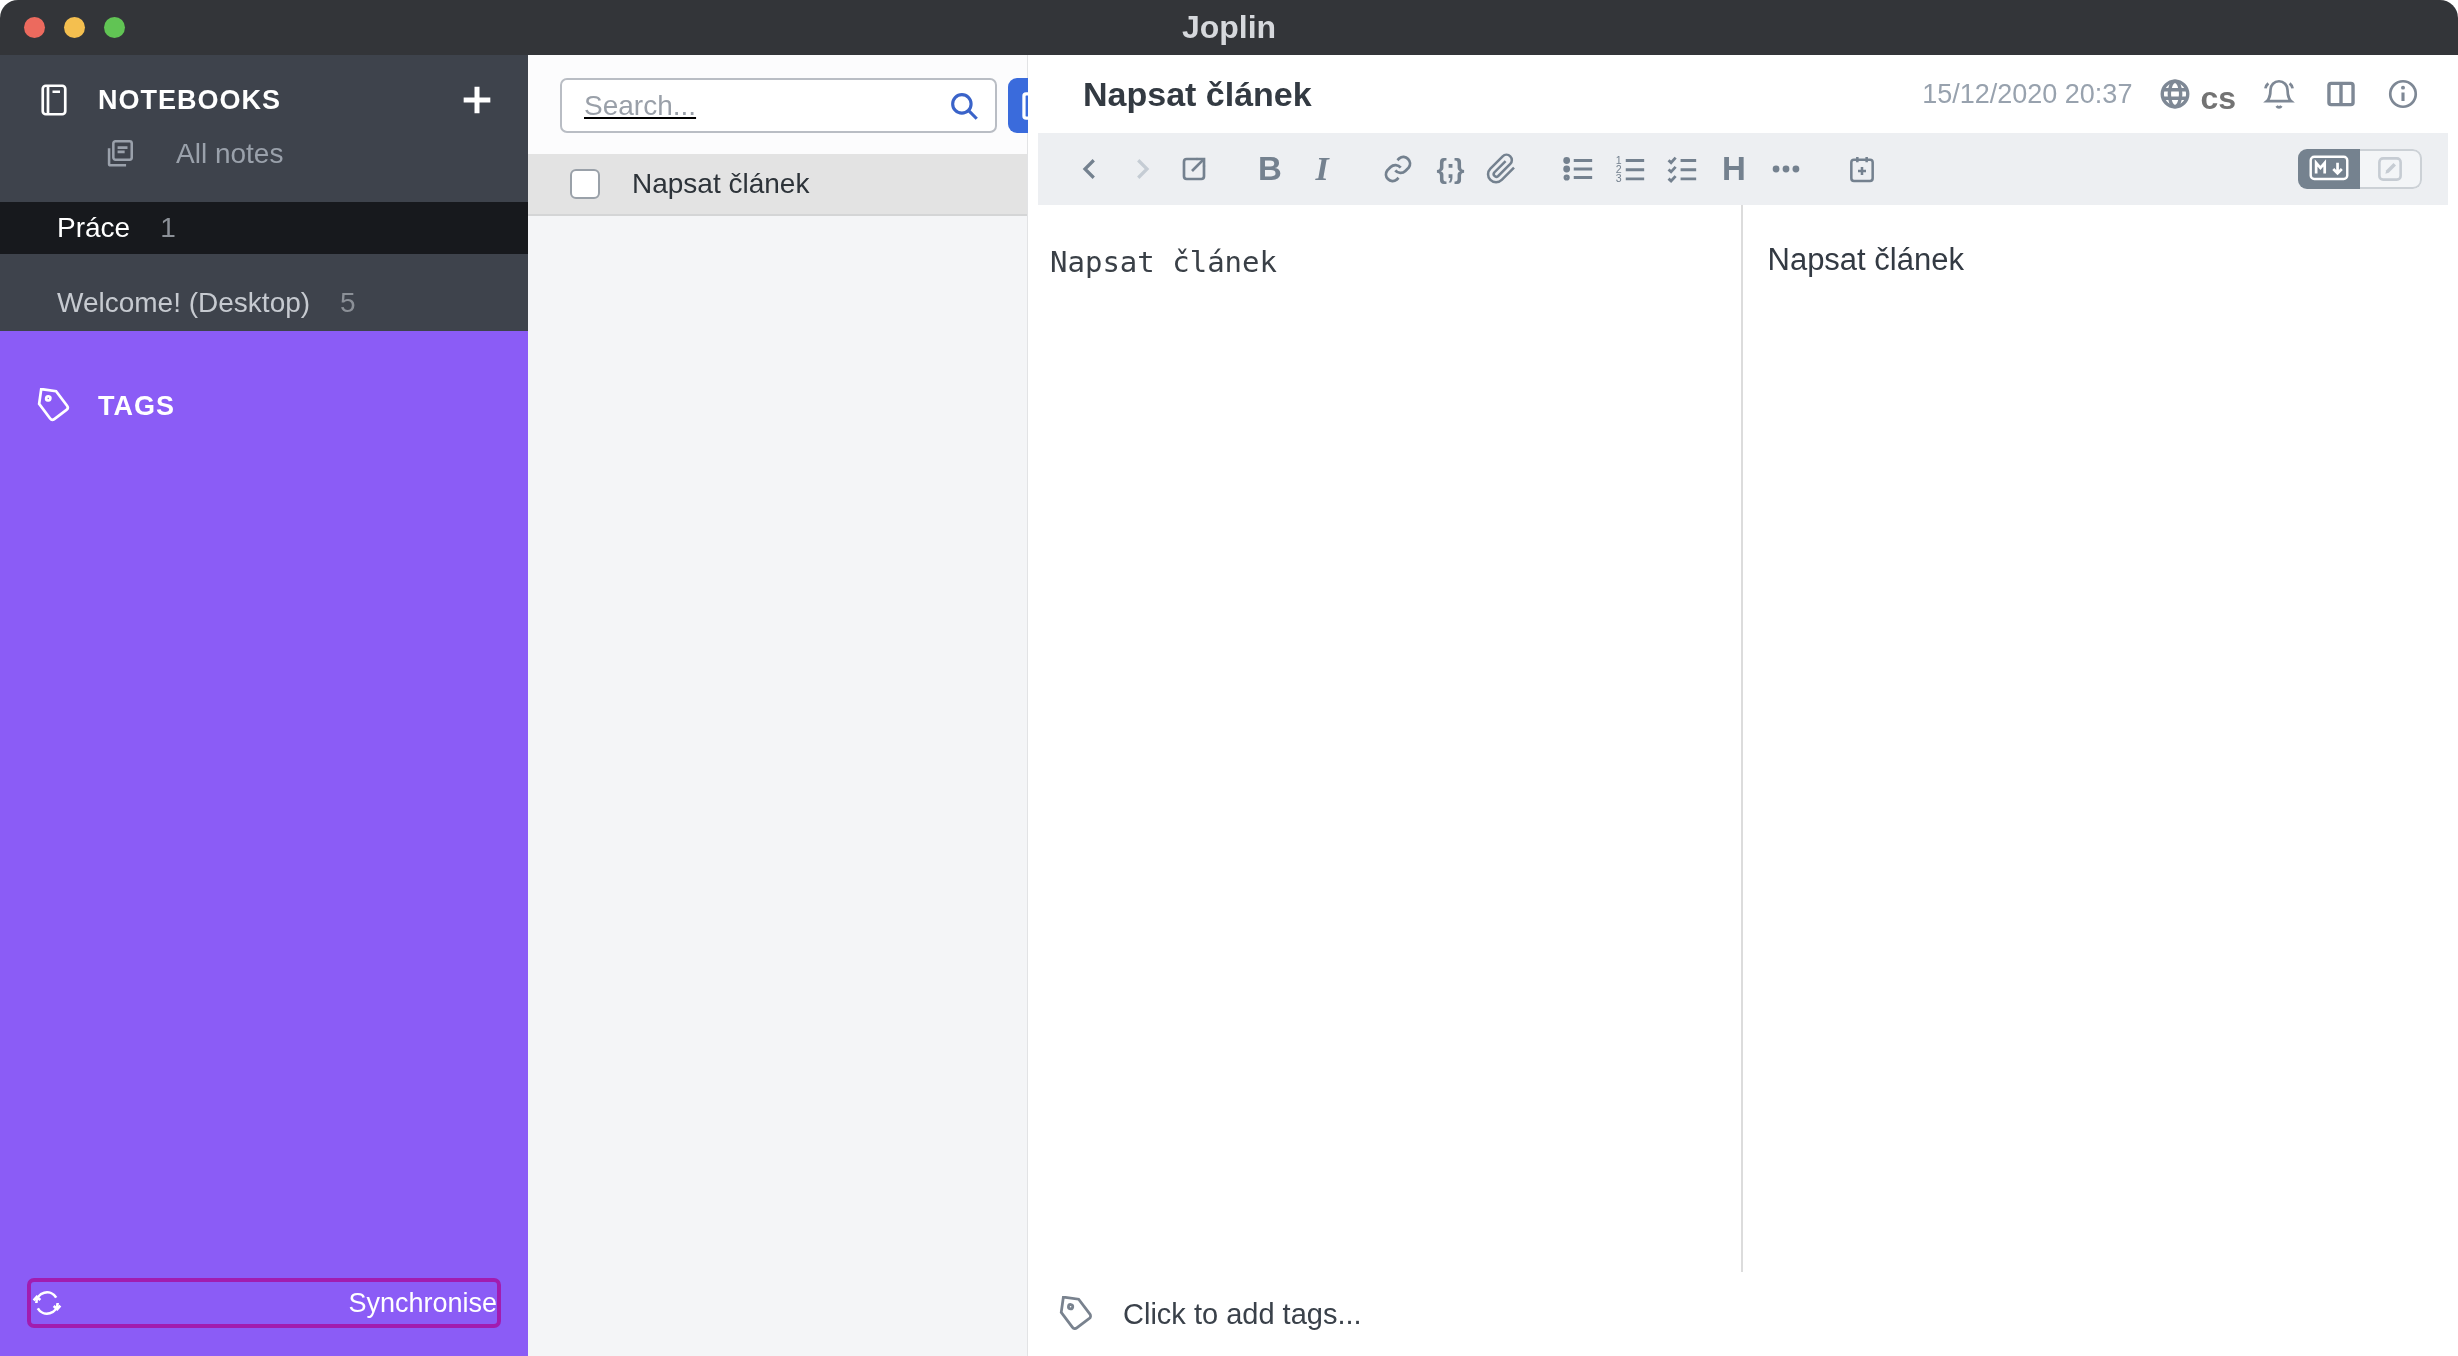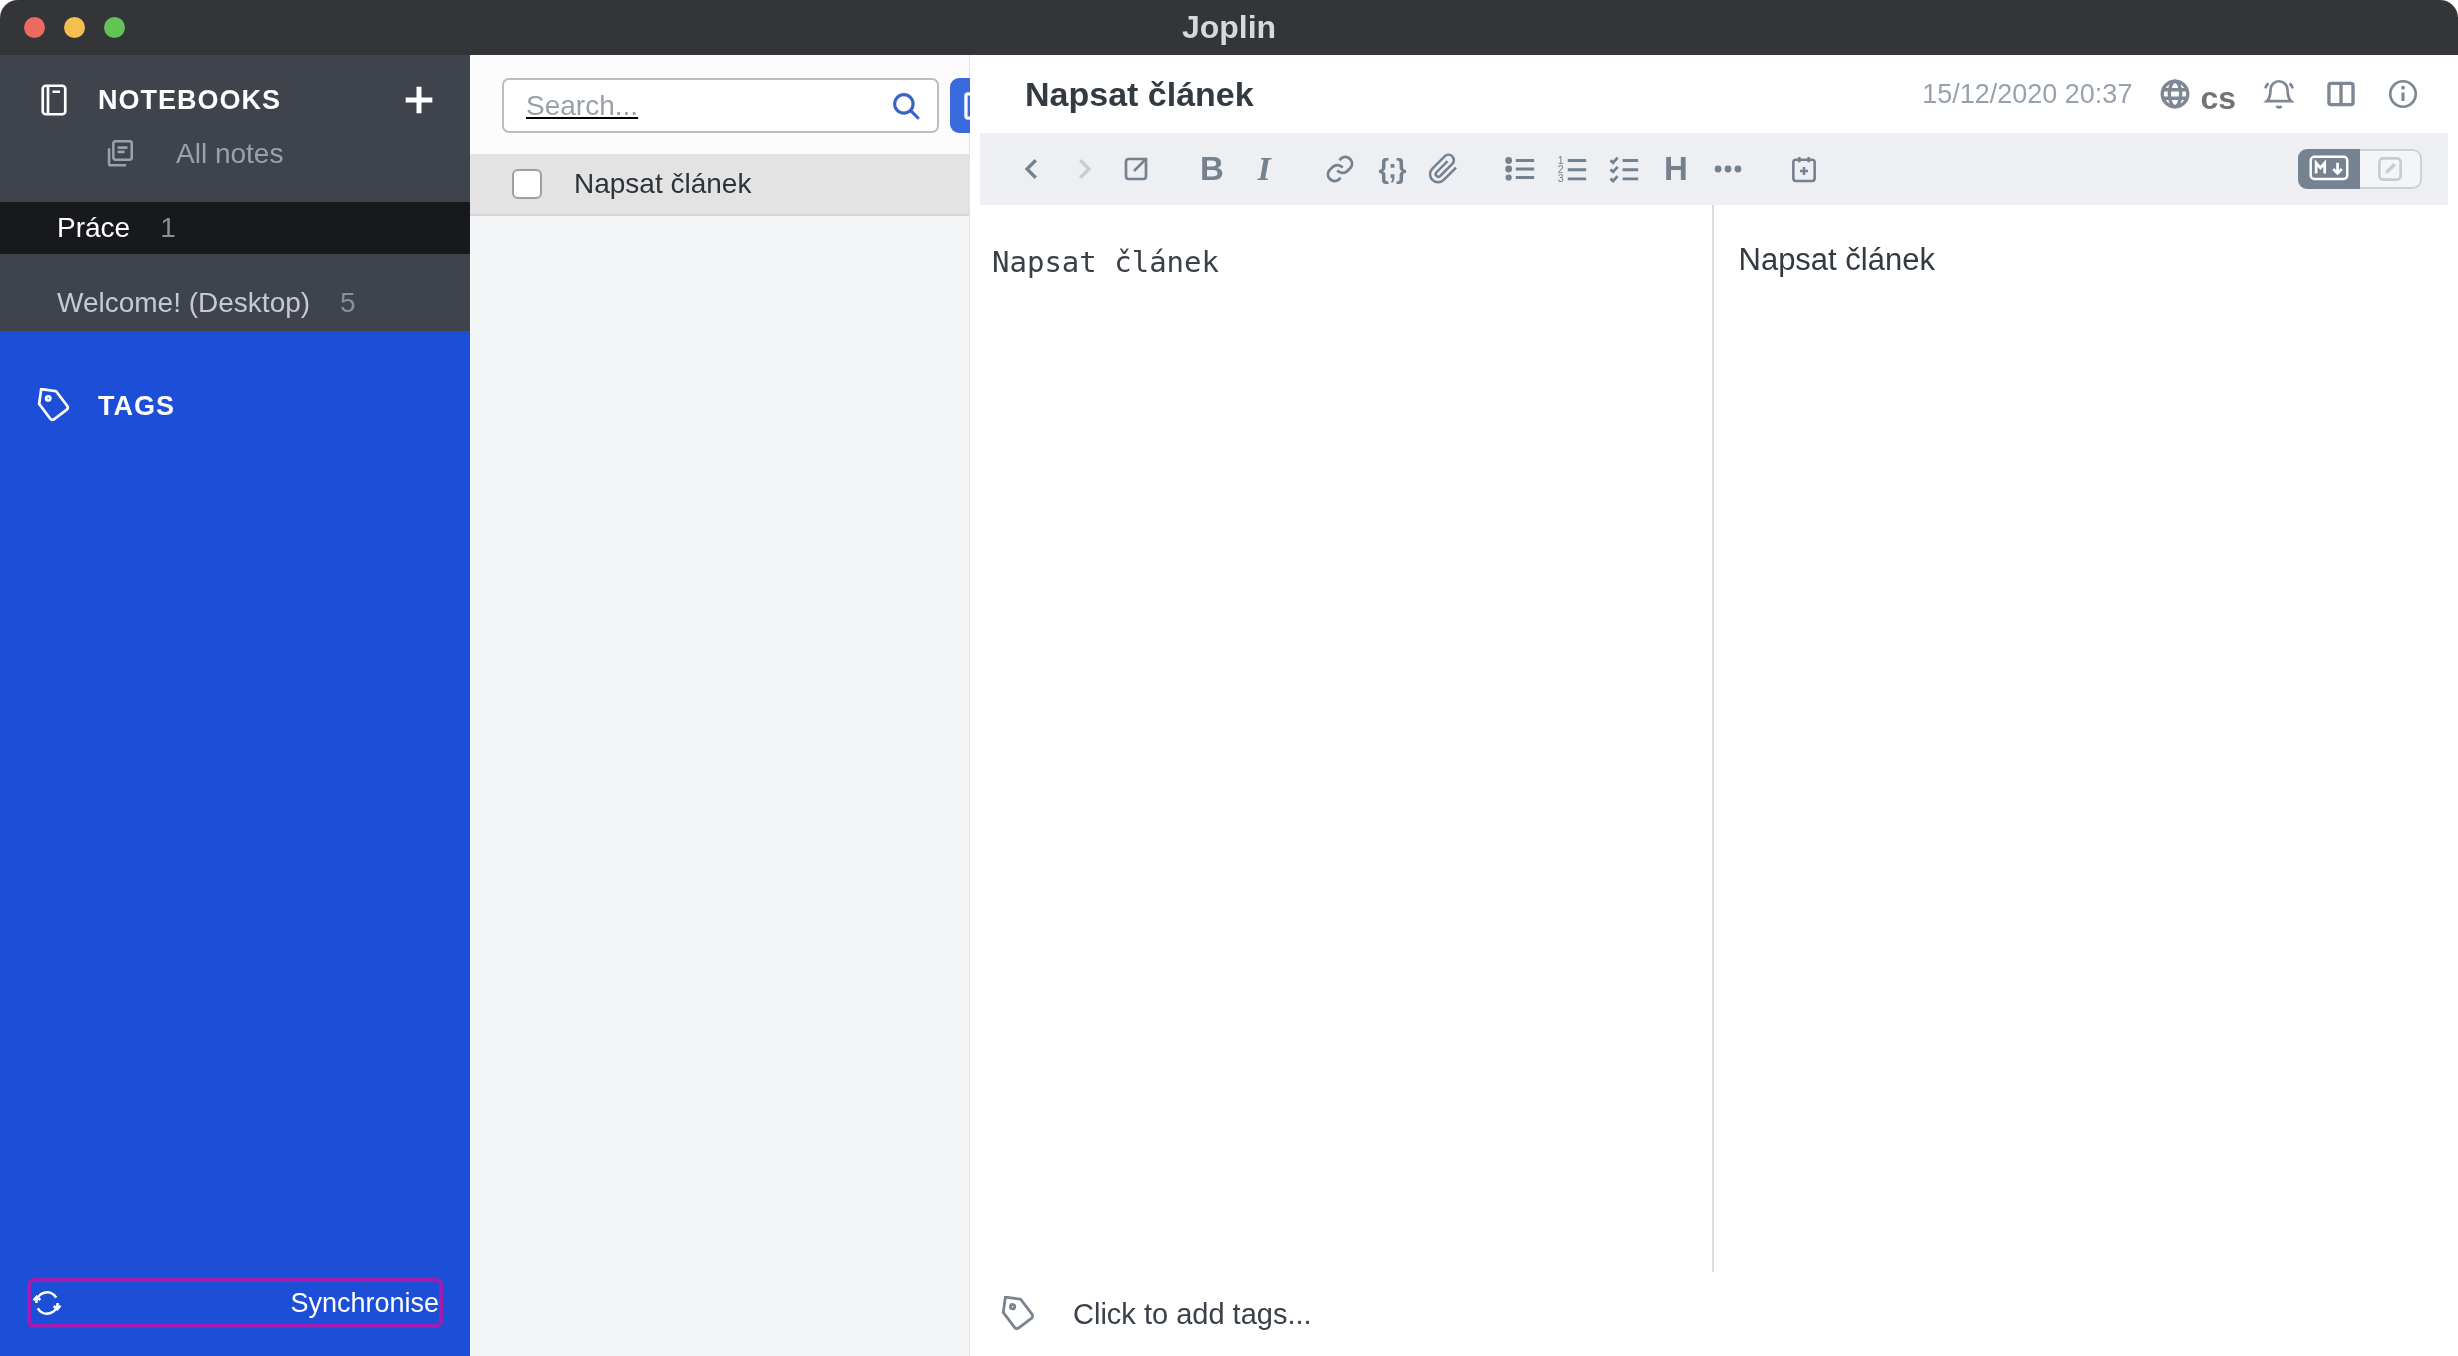--- a/index.html
+++ b/index.html
@@ -12,21 +12,21 @@
   .light{width:21px;height:21px;border-radius:50%;}
   .light.red{background:#ec6a5e;}
   .light.yellow{background:#f4bf4f;}
   .light.green{background:#61c454;}
   .win-title{color:#d6d8dc;font-size:32px;font-weight:bold;}
 
   
   .main{display:flex;height:1301px;}
 
   
-  .sidebar{width:470px;background:#1d4ed8;flex-shrink:0;position:relative;color:#fff;}
+  .sidebar{width:528px;background:#8b5cf6;flex-shrink:0;position:relative;color:#fff;}
   .nb-block{background:#3e434c;padding-top:16px;padding-bottom:2px;}
   .nb-header{display:flex;align-items:center;height:58px;padding:0 30px 0 36px;}
   .nb-header .icon{width:36px;height:36px;color:#fff;}
   .nb-header .lbl{margin-left:26px;font-size:27px;font-weight:bold;letter-spacing:1px;color:#fff;}
   .plus-btn{margin-left:auto;width:42px;height:42px;display:flex;align-items:center;justify-content:center;color:#fff;cursor:pointer;}
   .allnotes-row{display:flex;align-items:center;height:50px;padding-left:102px;color:#9aa1ab;}
   .allnotes-row .icon{width:34px;height:34px;}
   .allnotes-row .lbl{margin-left:40px;font-size:28px;}
   .nb-row{display:flex;align-items:center;height:52px;padding-left:57px;font-size:28px;color:#c6cad0;margin-top:23px;}
   .nb-row.selected{background:#17191d;color:#ffffff;}
@@ -77,21 +77,21 @@
   .seg .icon{width:40px;height:28px;}
   .seg.inactive .icon{width:30px;height:30px;}
 
   .ed-content{flex:1;display:flex;min-height:0;}
   .md-pane{flex:1;padding:40px 20px 0 22px;font-family:"DejaVu Sans Mono","Liberation Mono",monospace;font-size:29px;color:#3a4047;cursor:text;}
   .v-divider{width:2px;background:#dcdcdc;}
   .pv-pane{flex:1;padding:37px 20px 0 25px;font-size:31px;color:#333a43;}
 
   .tags-bar{height:84px;display:flex;align-items:center;padding-left:30px;}
   .tags-bar .icon{width:37px;height:37px;color:#79828e;}
-  .tags-bar .lbl{margin-left:36px;font-size:29px;color:#3a414a;cursor:pointer;}
+  .tags-bar .lbl{margin-left:28px;font-size:29px;color:#3a414a;cursor:pointer;}
 
   svg{display:block;}
 </style>
 </head>
 <body>
 
 <div class="app">
 
   <div class="titlebar">
     <div class="traffic">

